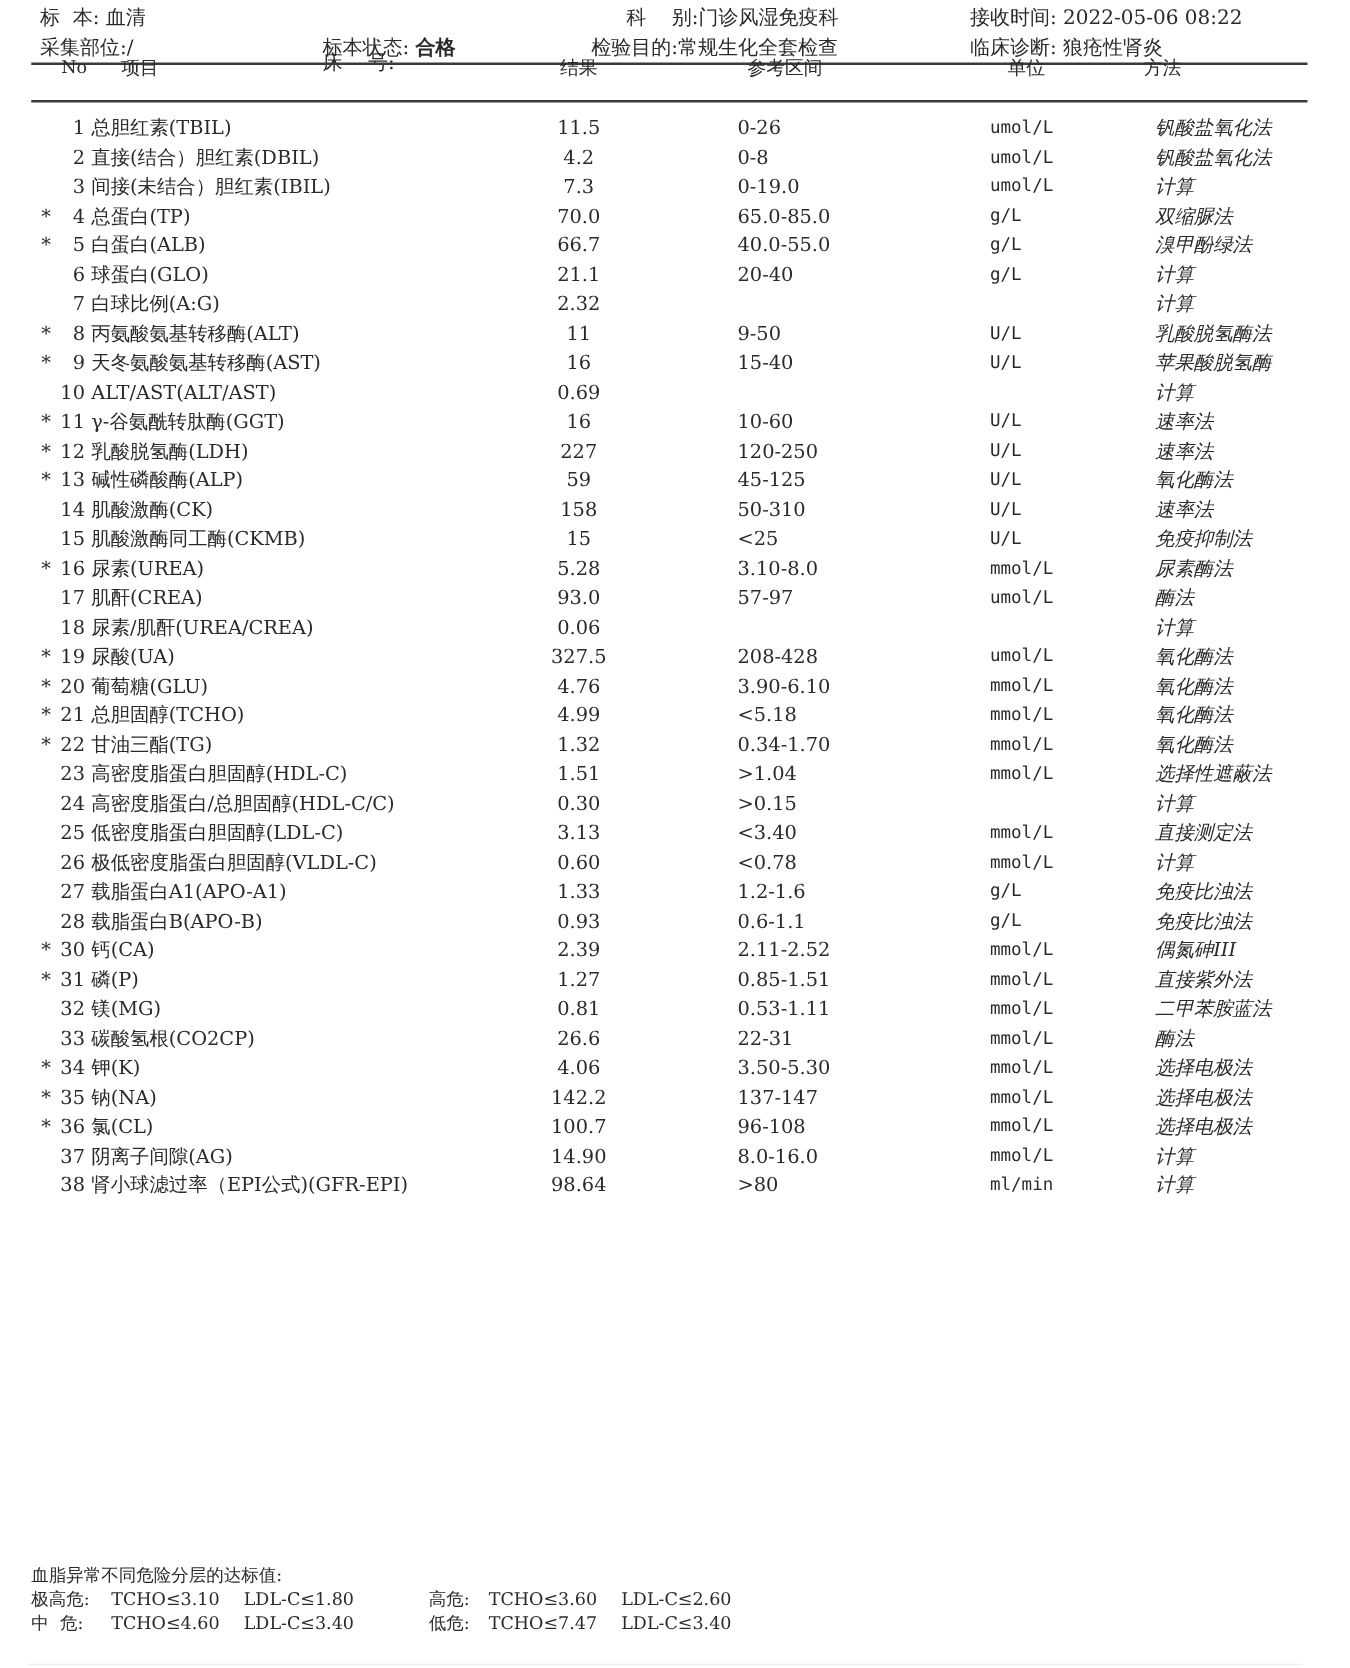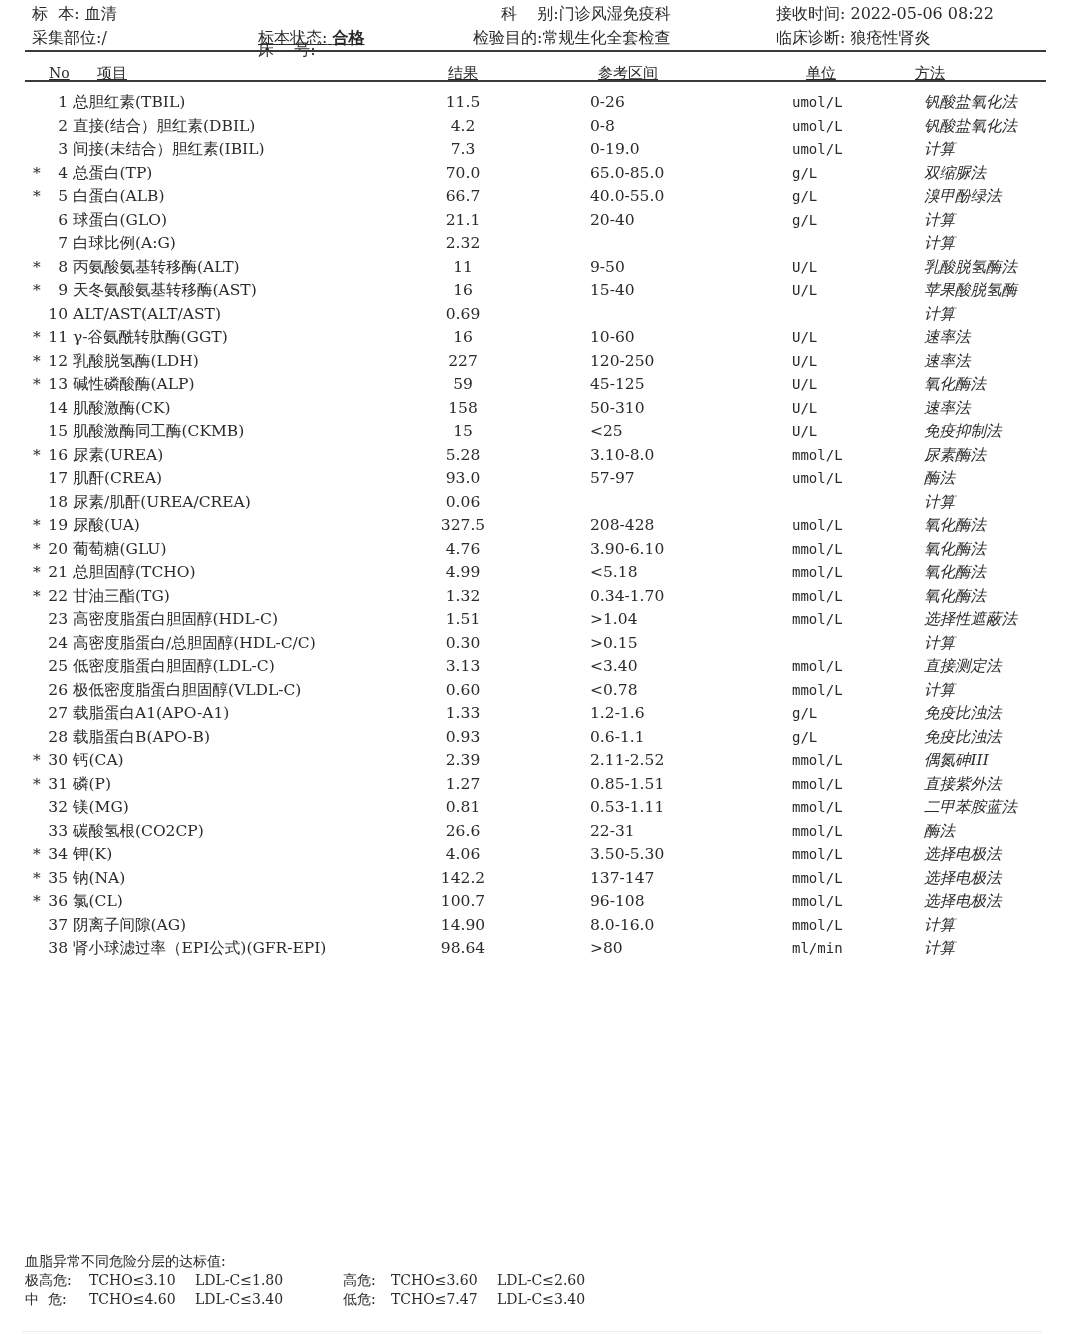--- a/index.html
+++ b/index.html
@@ -4,21 +4,21 @@
   <style>
     html, body { margin: 0; padding: 0; background: #ffffff; }
     body {
       width: 1080px; height: 1334px; position: relative; overflow: hidden;
       font-family: "DejaVu Serif", "Liberation Serif", serif;
       color: #2a2a2a;
     }
     .hdr { position: absolute; font-size: 16px; line-height: 20px; white-space: nowrap; }
     .hdr .bold { font-weight: bold; }
     .rule { position: absolute; left: 25px; width: 1021px; height: 2px; background: #3a3a3a; }
-    .colhdr { position: absolute; top: 63px; font-size: 15px; line-height: 20px; white-space: nowrap; text-decoration: underline; }
+    .colhdr { position: absolute; top: 44px; font-size: 15px; line-height: 20px; white-space: nowrap; }
     #rows { position: absolute; left: 0; top: 92px; width: 1080px; }
     .row { position: relative; height: 23.5px; font-size: 15.5px; white-space: nowrap; }
     .row > span { position: absolute; top: 0; line-height: 20px; }
     .c-star { left: 33px; width: 14px; text-align: left; }
     .c-no { left: 46px; width: 22px; text-align: right; }
     .c-name { left: 73px; }
     .c-res { left: 430px; width: 66px; text-align: center; }
     .c-ref { left: 590px; }
     .c-unit { left: 792px; font-family: "DejaVu Sans Mono", "Liberation Mono", monospace; font-size: 14px; }
     .c-meth { left: 924px; font-style: italic; }
@@ -41,21 +41,21 @@
   <span style="white-space:pre">科    别:</span><span>门诊风湿免疫科</span>
 </div>
 <div class="hdr" style="left:776px; top:4px;">
   <span>接收时间:</span>
   <span>2022-05-06 08:22</span>
 </div>
 
 <div class="hdr" style="left:32px; top:28px;">
   <span>采集部位:</span><span>/</span>
 </div>
-<div class="hdr" style="left:258px; top:28px;text-decoration:underline;">
+<div class="hdr" style="left:258px; top:28px;">
   <span>标本状态:</span>
   <span class="bold">合格</span>
 </div>
 <div class="hdr" style="left:473px; top:28px;">
   <span>检验目的:</span><span>常规生化全套检查</span>
 </div>
 <div class="hdr" style="left:776px; top:28px;">
   <span>临床诊断:</span>
   <span>狼疮性肾炎</span>
 </div>

